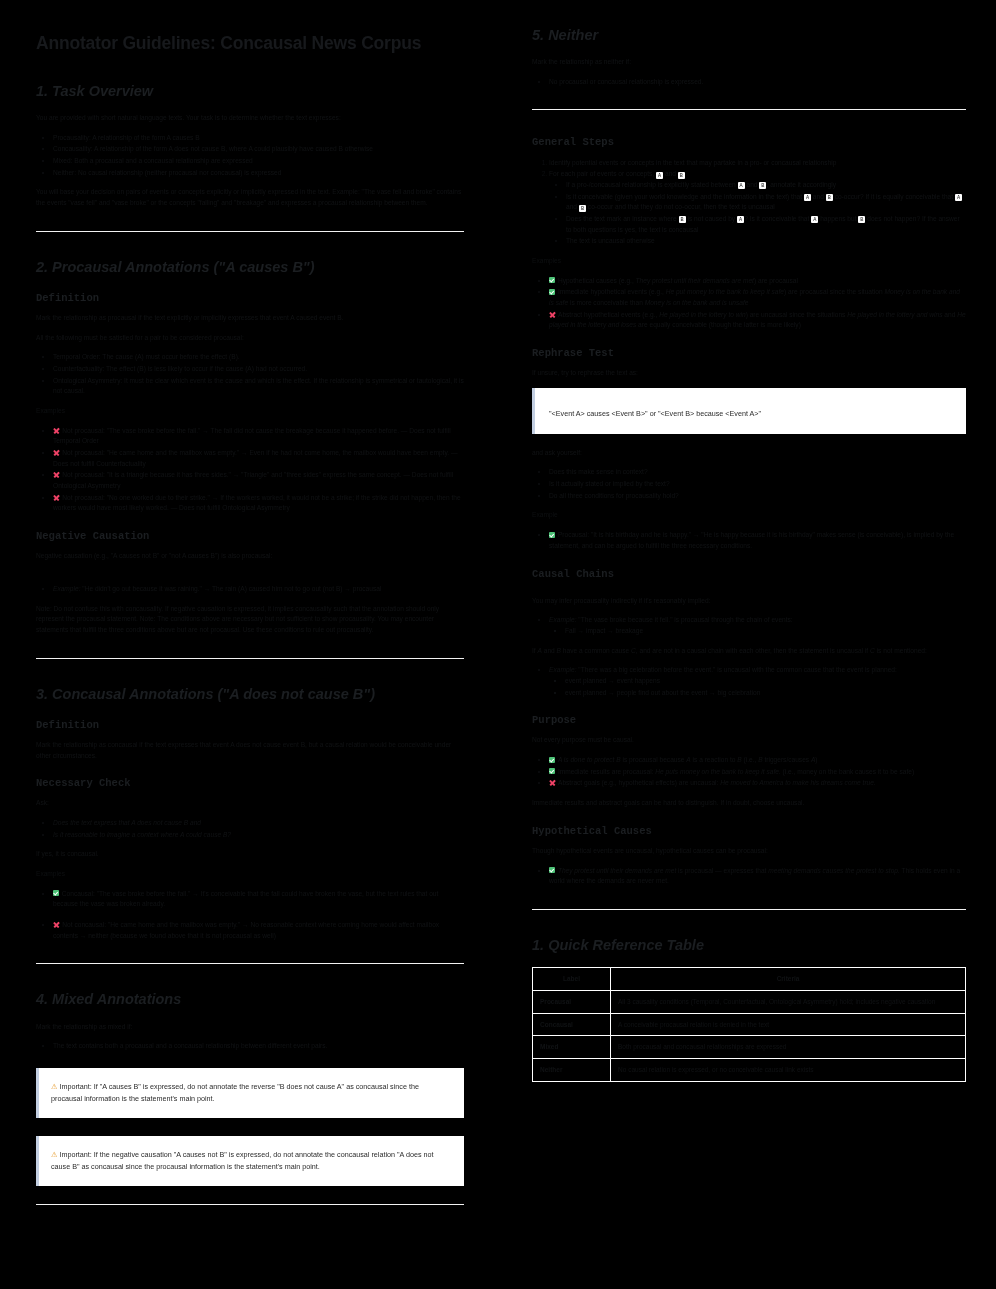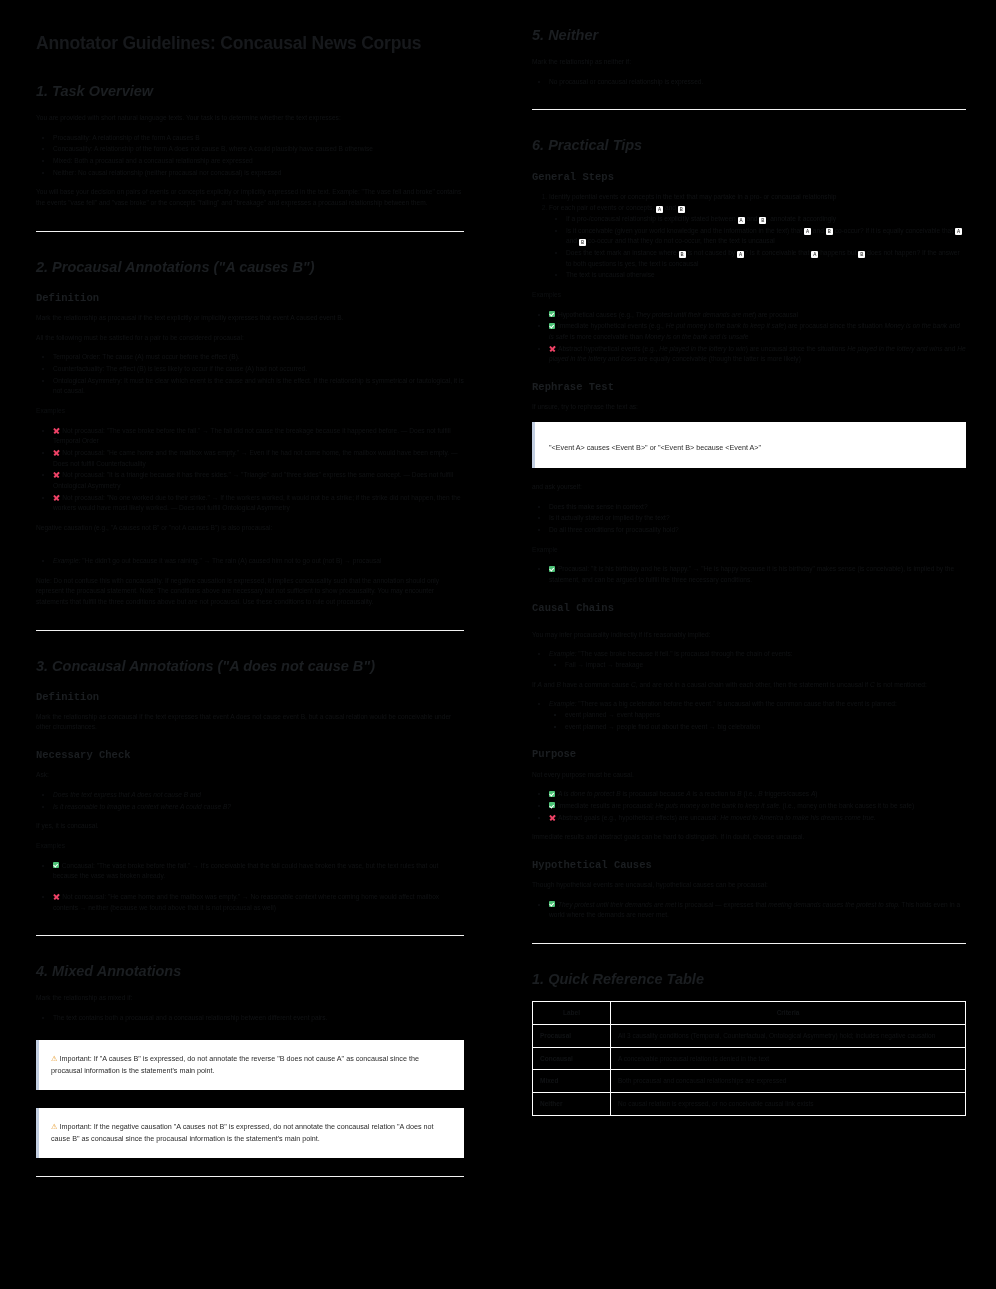--- a/index.html
+++ b/index.html
@@ -207,20 +207,21 @@
     </ul>
 
     <p class="muted">Examples</p>
     <ul>
       <li><span class="no-x"></span> <b>Not procausal:</b><span> "The vase broke before the fall." → The fall did not cause the breakage because it happened before. — Does not fulfill Temporal Order</span></li>
       <li><span class="no-x"></span> <b>Not procausal:</b><span> "He came home and the mailbox was empty." → Even if he had not come home, the mailbox would have been empty. — Does not fulfill Counterfactuality</span></li>
       <li><span class="no-x"></span> <b>Not procausal:</b><span> "It is a triangle because it has three sides." → "Triangle" and "three sides" express the same concept. — Does not fulfill Ontological Asymmetry</span></li>
       <li><span class="no-x"></span> <b>Not procausal:</b><span> "No one worked due to their strike." → If the workers worked, it would not be a strike; if the strike did not happen, then the workers would have most likely worked. — Does not fulfill Ontological Asymmetry</span></li>
     </ul>
 
+    <h3>Negative Causation</h3>
     <p>Negative causation (e.g., "A causes not B" or "not A causes B") is also procausal:</p>
     <div class="spacer-md"></div>
     <ul>
       <li><i>Example:</i><span> "He didn't go out because it was raining." → The rain (A) caused him not to go out (not B) → procausal</span></li>
     </ul>
     <p>Note: Do not confuse this with concausality. If negative causation is expressed, it implies concausality such that the annotation should only represent the procausal statement. Note: The conditions above are necessary but not sufficient to show procausality. You may encounter statements that fulfill the three conditions above but are not procausal. Use these conditions to rule out procausality.</p>
 
     <hr class="sep">
 
     <h2>3. Concausal Annotations ("A does not cause B")</h2>
@@ -266,21 +267,20 @@
   <div class="col col-right">
 
     <h2 style="margin-top:8px;">5. Neither</h2>
     <p>Mark the relationship as neither if:</p>
     <ul>
       <li>No procausal or concausal relationship is expressed.</li>
     </ul>
 
     <hr class="sep">
 
-    <h2>6. Practical Tips</h2>
     <h3>General Steps</h3>
 
     <ol>
       <li>Identify potential events or concepts in the text that may partake in a pro- or concausal relationship</li>
       <li>
         <span>For each pair of events or concepts, <code class="tag">A</code> and <code class="tag">B</code></span>
         <ul>
           <li>If a pro-/concausal relationship is explicitly stated between <code class="tag">A</code> and <code class="tag">B</code>, annotate it accordingly</li>
           <li>Is it conceivable (given your world knowledge and the information in the text) that <code class="tag">A</code> and <code class="tag">B</code> co-occur? If it is equally conceivable that <code class="tag">A</code> and <code class="tag">B</code> co-occur and that they do not co-occur, then the text is uncausal</li>
           <li>Does the text mark an instance where <code class="tag">B</code> is not caused by <code class="tag">A</code>? Is it conceivable that <code class="tag">A</code> happens but <code class="tag">B</code> does not happen? If the answer to both questions is yes, the text is concausal</li>

